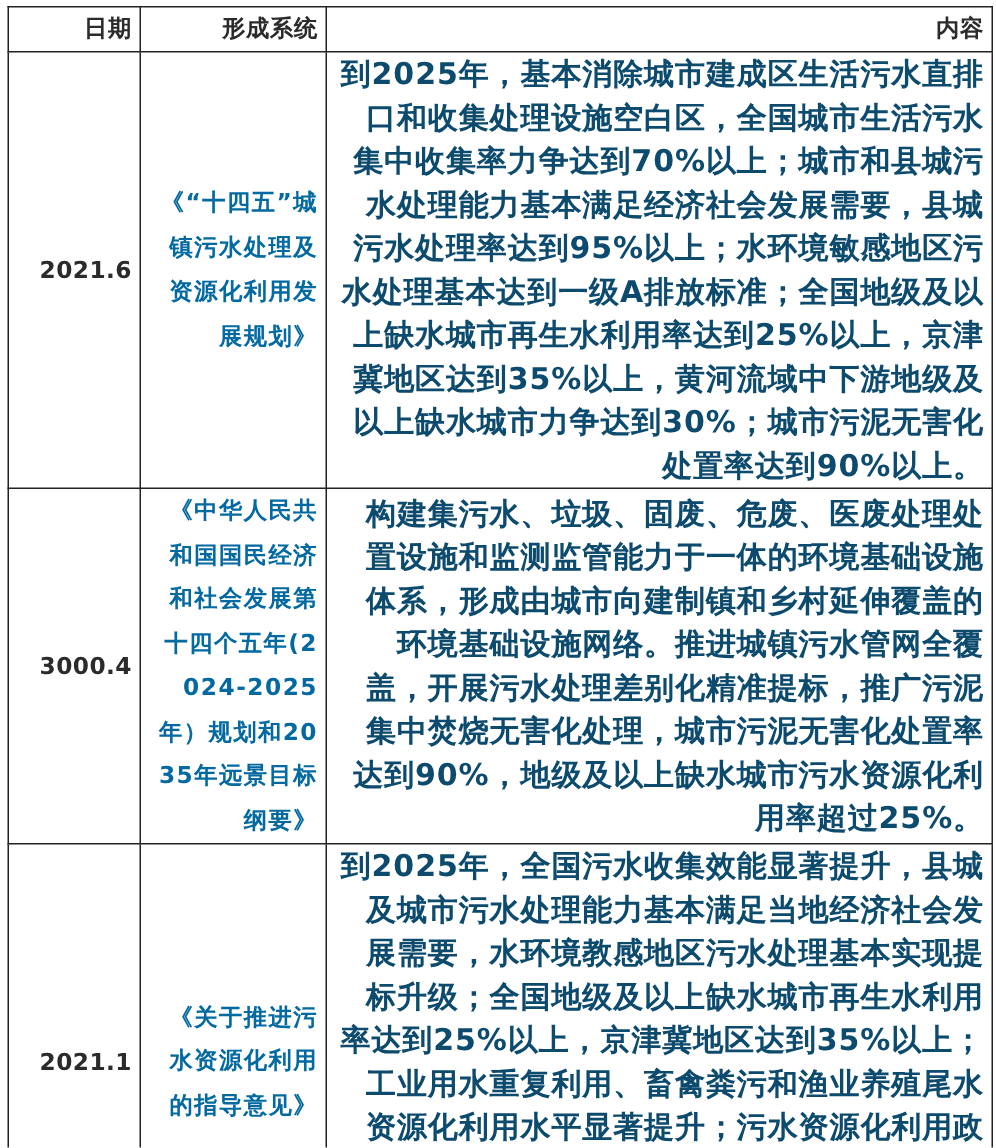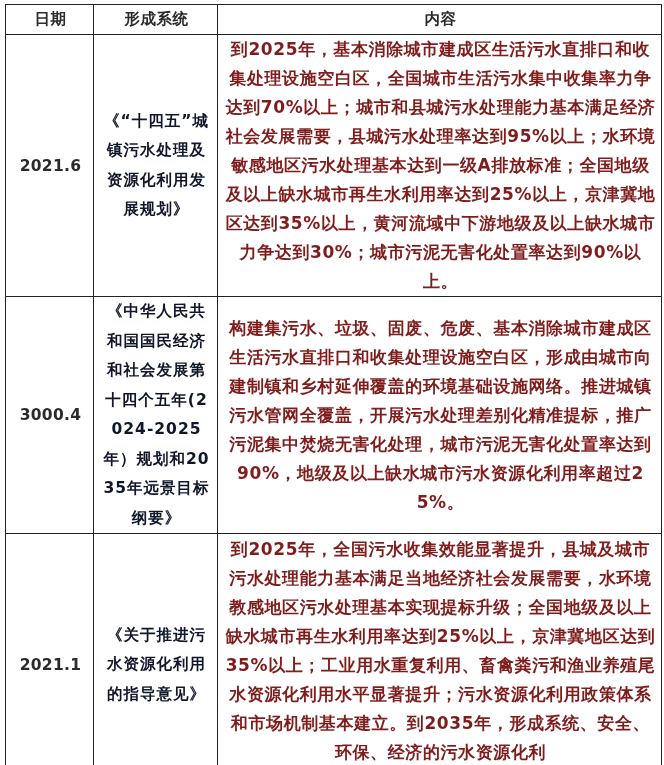--- a/index.html
+++ b/index.html
@@ -20,21 +20,21 @@
       left: 5px;
       top: 4px;
       width: 656px;
       border-collapse: collapse;
       table-layout: fixed;
     }
     table.policy-table td, table.policy-table th {
       border: 1.5px solid #222222;
       padding: 0 5px 0 7px;
       vertical-align: middle;
-      text-align: center;
+      text-align: right;
     }
     col.c-date { width: 88px; }
     col.c-name { width: 124px; }
     col.c-content { width: 444px; }
     th {
       height: 29px;
       font-weight: bold;
       font-size: 15.5px;
       letter-spacing: 0.5px;
       color: #2b2b2b;
@@ -44,29 +44,29 @@
       font-size: 15.5px;
       letter-spacing: 0.3px;
       margin-top: 24px;
     }
     td.name {
       font-weight: bold;
       font-size: 15.5px;
       line-height: 29.5px;
       letter-spacing: 1px;
       word-break: break-all;
-      color: #0f172a;
+      color: #0369a1;
     }
     td.content {
       font-weight: bold;
-      font-size: 17px;
+      font-size: 20px;
       line-height: 29px;
       letter-spacing: 0.6px;
       word-break: break-all;
-      color: #7f1d1d;
+      color: #0c4a6e;
       margin-left: 44px;
     }
     tr.row-1 td { height: 229px; }
     tr.row-2 td { height: 231px; }
     tr.row-3 td { height: 262px; }
     .content-lines span { display: block; }
   </style>
 </head>
 <body>
 
@@ -85,21 +85,21 @@
   </thead>
   <tbody>
     <tr class="row-1">
       <td class="date">2021.6</td>
       <td class="name">《“十四五”城镇污水处理及资源化利用发展规划》</td>
       <td class="content">到2025年，基本消除城市建成区生活污水直排口和收集处理设施空白区，全国城市生活污水集中收集率力争达到70%以上；城市和县城污水处理能力基本满足经济社会发展需要，县城污水处理率达到95%以上；水环境敏感地区污水处理基本达到一级A排放标准；全国地级及以上缺水城市再生水利用率达到25%以上，京津冀地区达到35%以上，黄河流域中下游地级及以上缺水城市力争达到30%；城市污泥无害化处置率达到90%以上。</td>
     </tr>
     <tr class="row-2">
       <td class="date">3000.4</td>
       <td class="name">《中华人民共和国国民经济和社会发展第十四个五年(2024-2025年）规划和2035年远景目标纲要》</td>
-      <td class="content">构建集污水、垃圾、固废、危废、基本消除城市建成区生活污水直排口和收集处理设施空白区，形成由城市向建制镇和乡村延伸覆盖的环境基础设施网络。推进城镇污水管网全覆盖，开展污水处理差别化精准提标，推广污泥集中焚烧无害化处理，城市污泥无害化处置率达到90%，地级及以上缺水城市污水资源化利用率超过25%。</td>
+      <td class="content">构建集污水、垃圾、固废、危废、医废处理处置设施和监测监管能力于一体的环境基础设施体系，形成由城市向建制镇和乡村延伸覆盖的环境基础设施网络。推进城镇污水管网全覆盖，开展污水处理差别化精准提标，推广污泥集中焚烧无害化处理，城市污泥无害化处置率达到90%，地级及以上缺水城市污水资源化利用率超过25%。</td>
     </tr>
     <tr class="row-3">
       <td class="date">2021.1</td>
       <td class="name">《关于推进污水资源化利用的指导意见》</td>
       <td class="content content-lines">
         <span>到2025年，全国污水收集效能显著提升，县城及城市污水处理能力基本满足当地经济社会发展需要，水环境教感地区污水处理基本实现提标升级；全国地级及以上缺水城市再生水利用率达到25%以上，京津冀地区达到35%以上；工业用水重复利用、畜禽粪污和渔业养殖尾水资源化利用水平显著提升；污水资源化利用政策体系和市场机制基本建立。到2035年，形成系统、安全、环保、经济的污水资源化利</span>
         <span>用格局。</span>
       </td>
     </tr>
 

